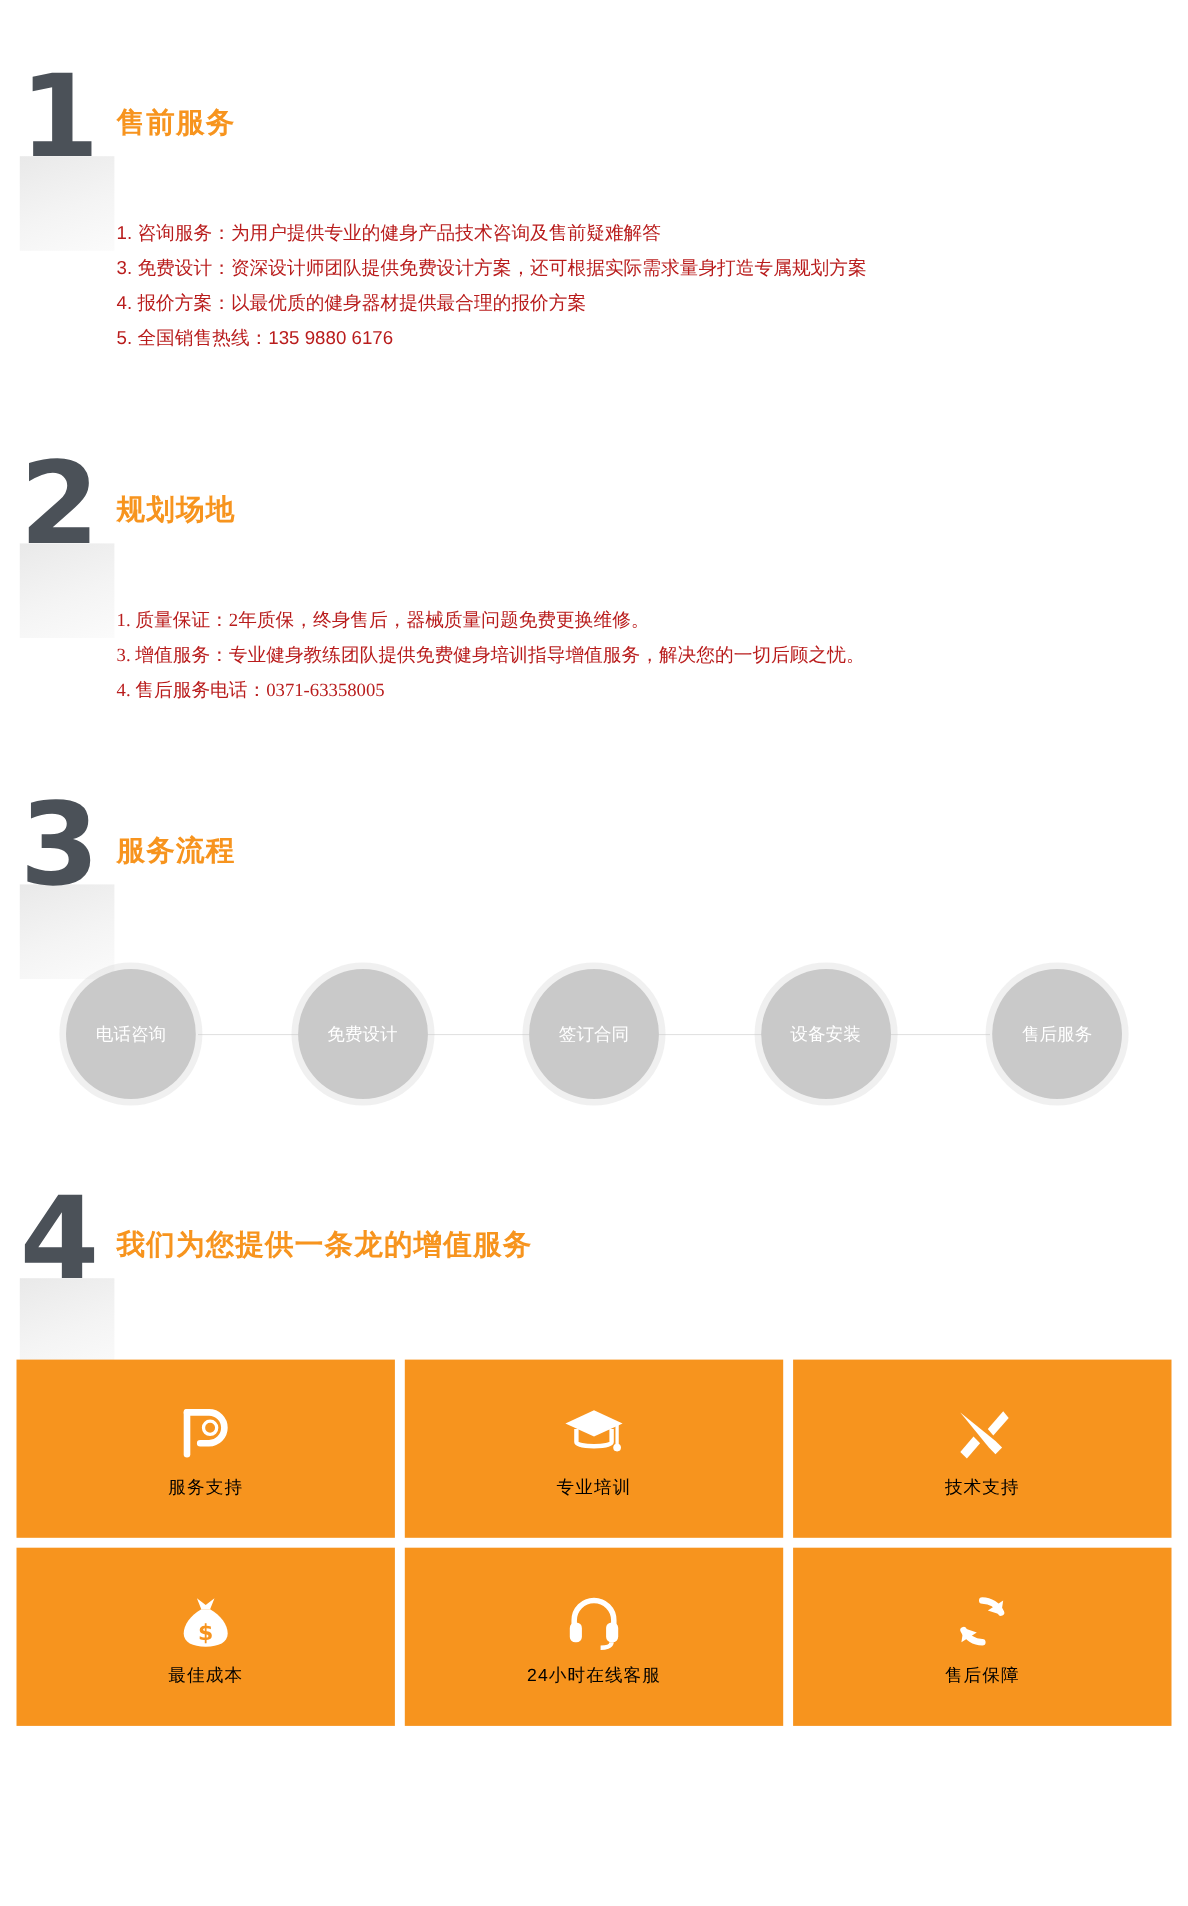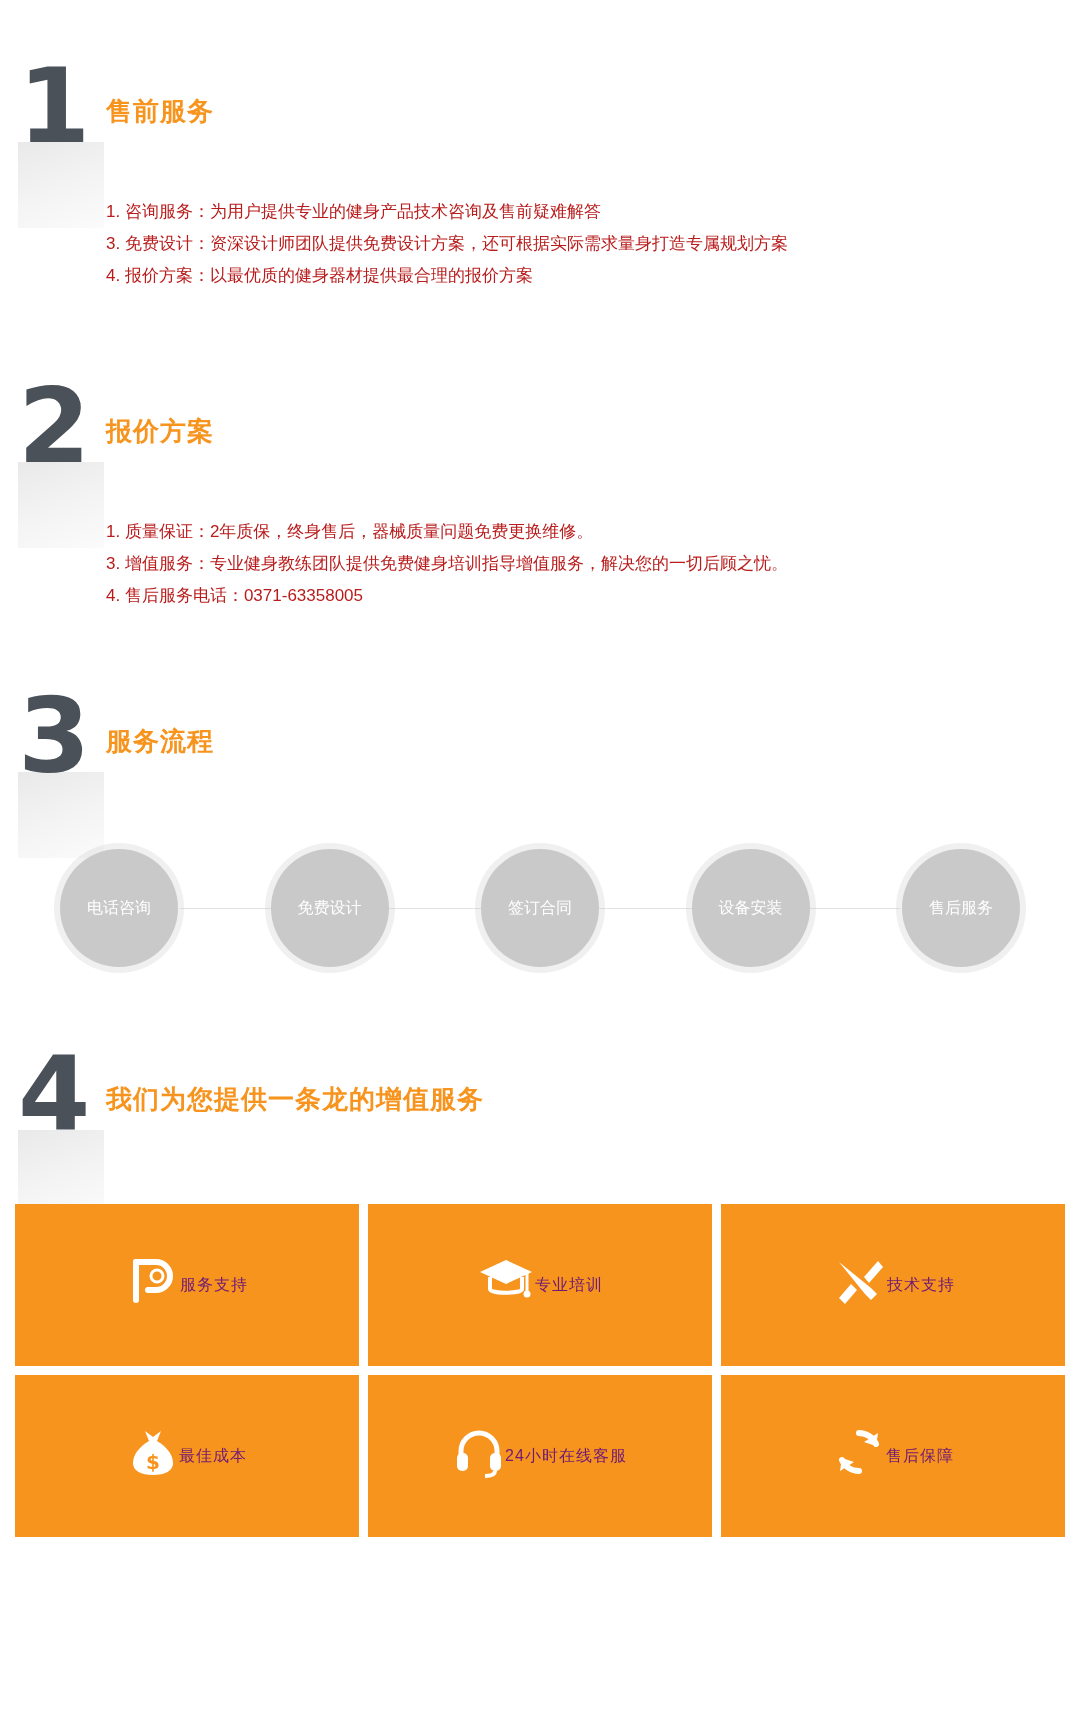--- a/index.html
+++ b/index.html
@@ -118,24 +118,24 @@
   .tiles {
     display: grid;
     grid-template-columns: repeat(3, 1fr);
     gap: 9px;
     margin: 0 15px;
   }
   .tile {
     background: #f7941e;
     height: 162px;
     display: flex;
-    flex-direction: row;
+    flex-direction: column;
     align-items: center;
     justify-content: center;
-    color: #701a75;
+    color: #000000;
   }
   .tile .ticon {
     height: 62px;
     display: flex;
     align-items: center;
     justify-content: center;
     margin-bottom: 8px;
   }
   .tile .tlabel {
     font-size: 16px;
@@ -154,33 +154,34 @@
       <div class="numeral-wrap">
         <div class="numeral">1</div>
       </div>
       <div class="sec-title">售前服务</div>
     </div>
     <div class="sec-body" style="margin-top:18px;">
       <ol>
         <li>1. 咨询服务：为用户提供专业的健身产品技术咨询及售前疑难解答</li>
         <li>3. 免费设计：资深设计师团队提供免费设计方案，还可根据实际需求量身打造专属规划方案</li>
         <li>4. 报价方案：以最优质的健身器材提供最合理的报价方案</li>
+        <li>5. 全国销售热线：135 9880 6176</li>
       </ol>
     </div>
   </div>
 
   <div class="section" style="margin-top:110px;">
     <div class="sec-head">
       <div class="ribbon-shadow"></div>
       <div class="numeral-wrap">
         <div class="numeral">2</div>
       </div>
-      <div class="sec-title">报价方案</div>
-    </div>
-    <div class="sec-body" style="margin-top:18px;">
+      <div class="sec-title">规划场地</div>
+    </div>
+    <div class="sec-body" style="margin-top:18px;font-family:Liberation Serif, serif;">
       <ol>
         <li>1. 质量保证：2年质保，终身售后，器械质量问题免费更换维修。</li>
         <li>3. 增值服务：专业健身教练团队提供免费健身培训指导增值服务，解决您的一切后顾之忧。</li>
         <li>4. 售后服务电话：0371-63358005</li>
       </ol>
     </div>
   </div>
 
   <div class="section" style="margin-top:100px;">
     <div class="sec-head">

